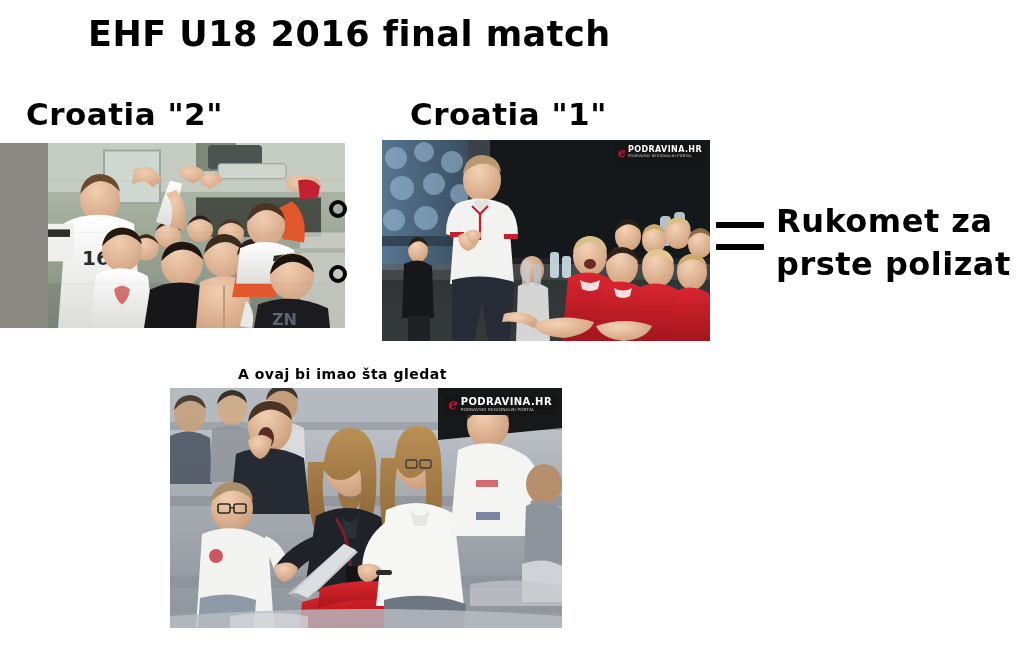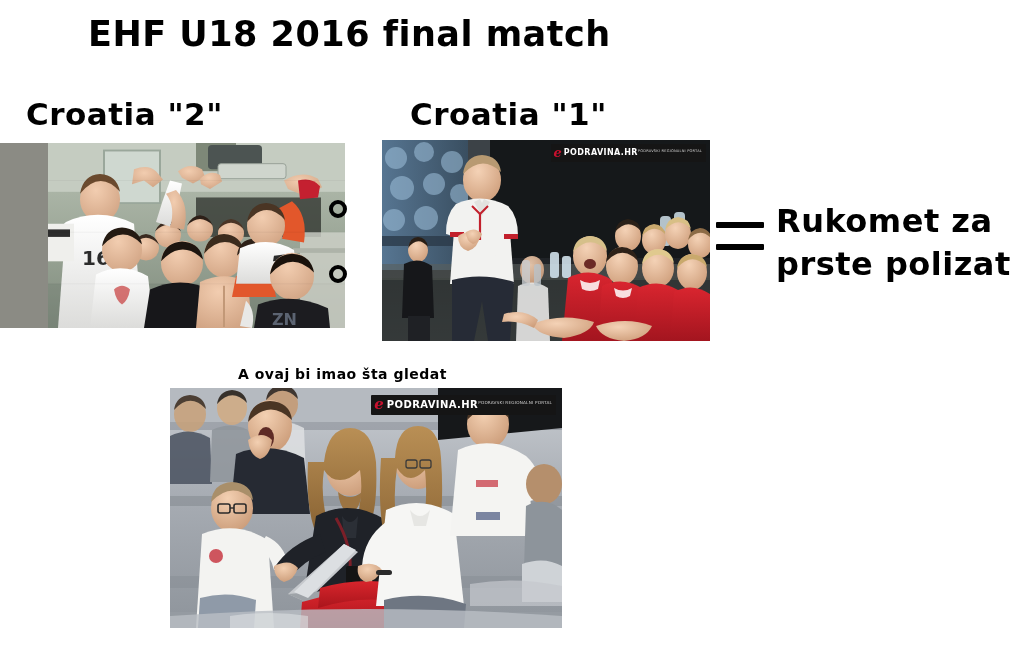--- a/index.html
+++ b/index.html
@@ -119,21 +119,21 @@
     padding: 2px 4px 3px 3px;
     border-radius: 1px;
   }
   .watermark .wm-e {
     color: #c8102e;
     font-family: "DejaVu Serif", serif;
     font-style: italic;
     font-weight: bold;
     line-height: 1;
   }
-  .watermark .wm-stack { display: flex; flex-direction: row; }
+  .watermark .wm-stack { display: flex; flex-direction: column; }
   .watermark .wm-main {
     color: #ffffff;
     font-family: "DejaVu Sans", sans-serif;
     font-weight: bold;
     letter-spacing: 0.4px;
     line-height: 1;
   }
   .watermark .wm-sub {
     color: #cfcfcf;
     font-family: "DejaVu Sans", sans-serif;

